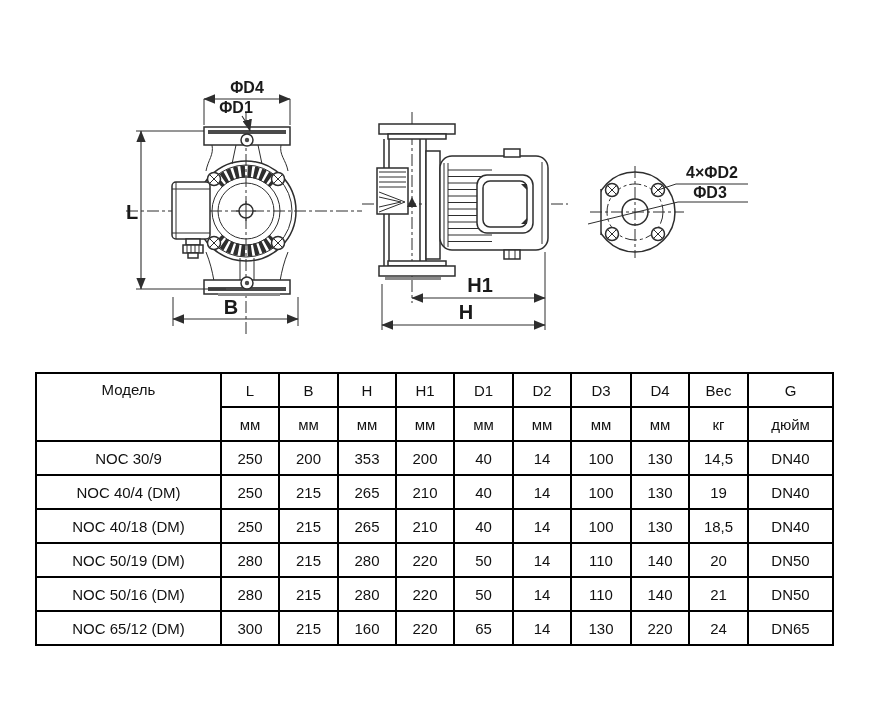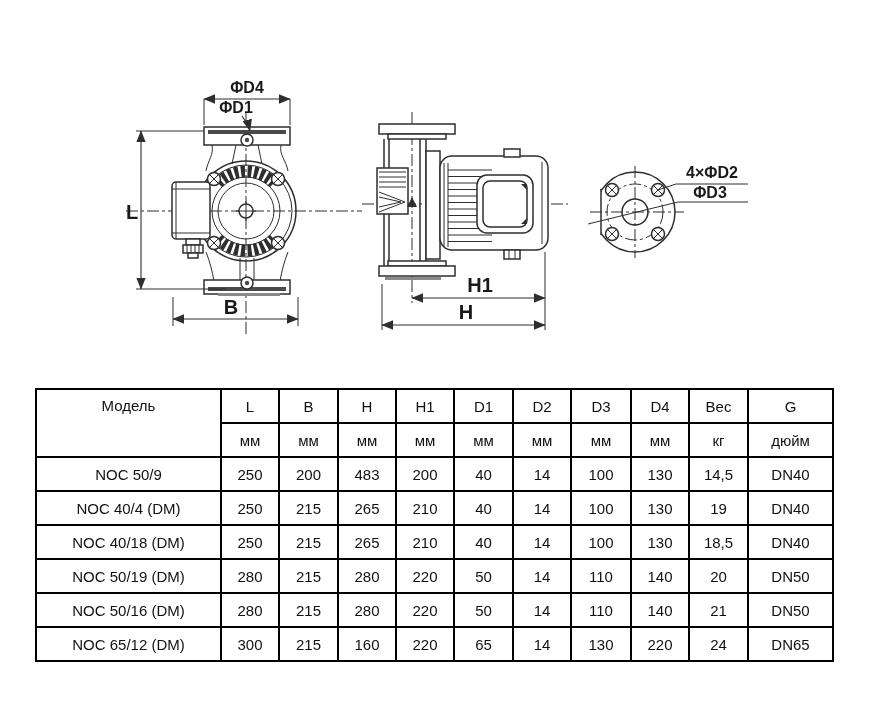--- a/index.html
+++ b/index.html
@@ -14,21 +14,21 @@
   .lnw {stroke:#2e2e2e;stroke-width:1.5;fill:#ffffff;}
   .dark{fill:#4a4a4a;stroke:none;}
   .mid {fill:#8a8a8a;stroke:none;}
   .cl  {stroke:#2e2e2e;stroke-width:1;fill:none;stroke-dasharray:12 3 3 3;}
   .dim {stroke:#2e2e2e;stroke-width:1.1;fill:none;}
   .ext {stroke:#2e2e2e;stroke-width:1;fill:none;}
   .hatch{stroke:#2e2e2e;stroke-width:12;fill:none;stroke-dasharray:4 2.5;}
   .lbl {font:bold 16px "Liberation Sans",sans-serif;fill:#1a1a1a;}
   .lbl-lg{font:bold 20px "Liberation Sans",sans-serif;fill:#1a1a1a;}
   
-  #spec-table-wrap{position:absolute;left:35px;top:372px;margin-top:16px;}
+  #spec-table-wrap{position:absolute;left:35px;top:372px;}
   table.spec{
     border-collapse:collapse;table-layout:fixed;width:797px;
     font-size:15px;color:#111;
   }
   table.spec td{
     border:2px solid #000;text-align:center;vertical-align:middle;
     height:32px;padding:0;overflow:hidden;white-space:nowrap;
   }
   table.spec td.model-hd{vertical-align:top;padding-top:7px;}
 </style>
@@ -220,24 +220,24 @@
       <td>мм</td>
       <td>мм</td>
       <td>мм</td>
       <td>мм</td>
       <td>мм</td>
       <td>мм</td>
       <td>кг</td>
       <td>дюйм</td>
     </tr>
     <tr>
-      <td>NOC 50/9</td>
+      <td>NOC 30/9</td>
       <td>250</td>
       <td>200</td>
-      <td>483</td>
+      <td>353</td>
       <td>200</td>
       <td>40</td>
       <td>14</td>
       <td>100</td>
       <td>130</td>
       <td>14,5</td>
       <td>DN40</td>
     </tr>
     <tr>
       <td>NOC 40/4 (DM)</td>

